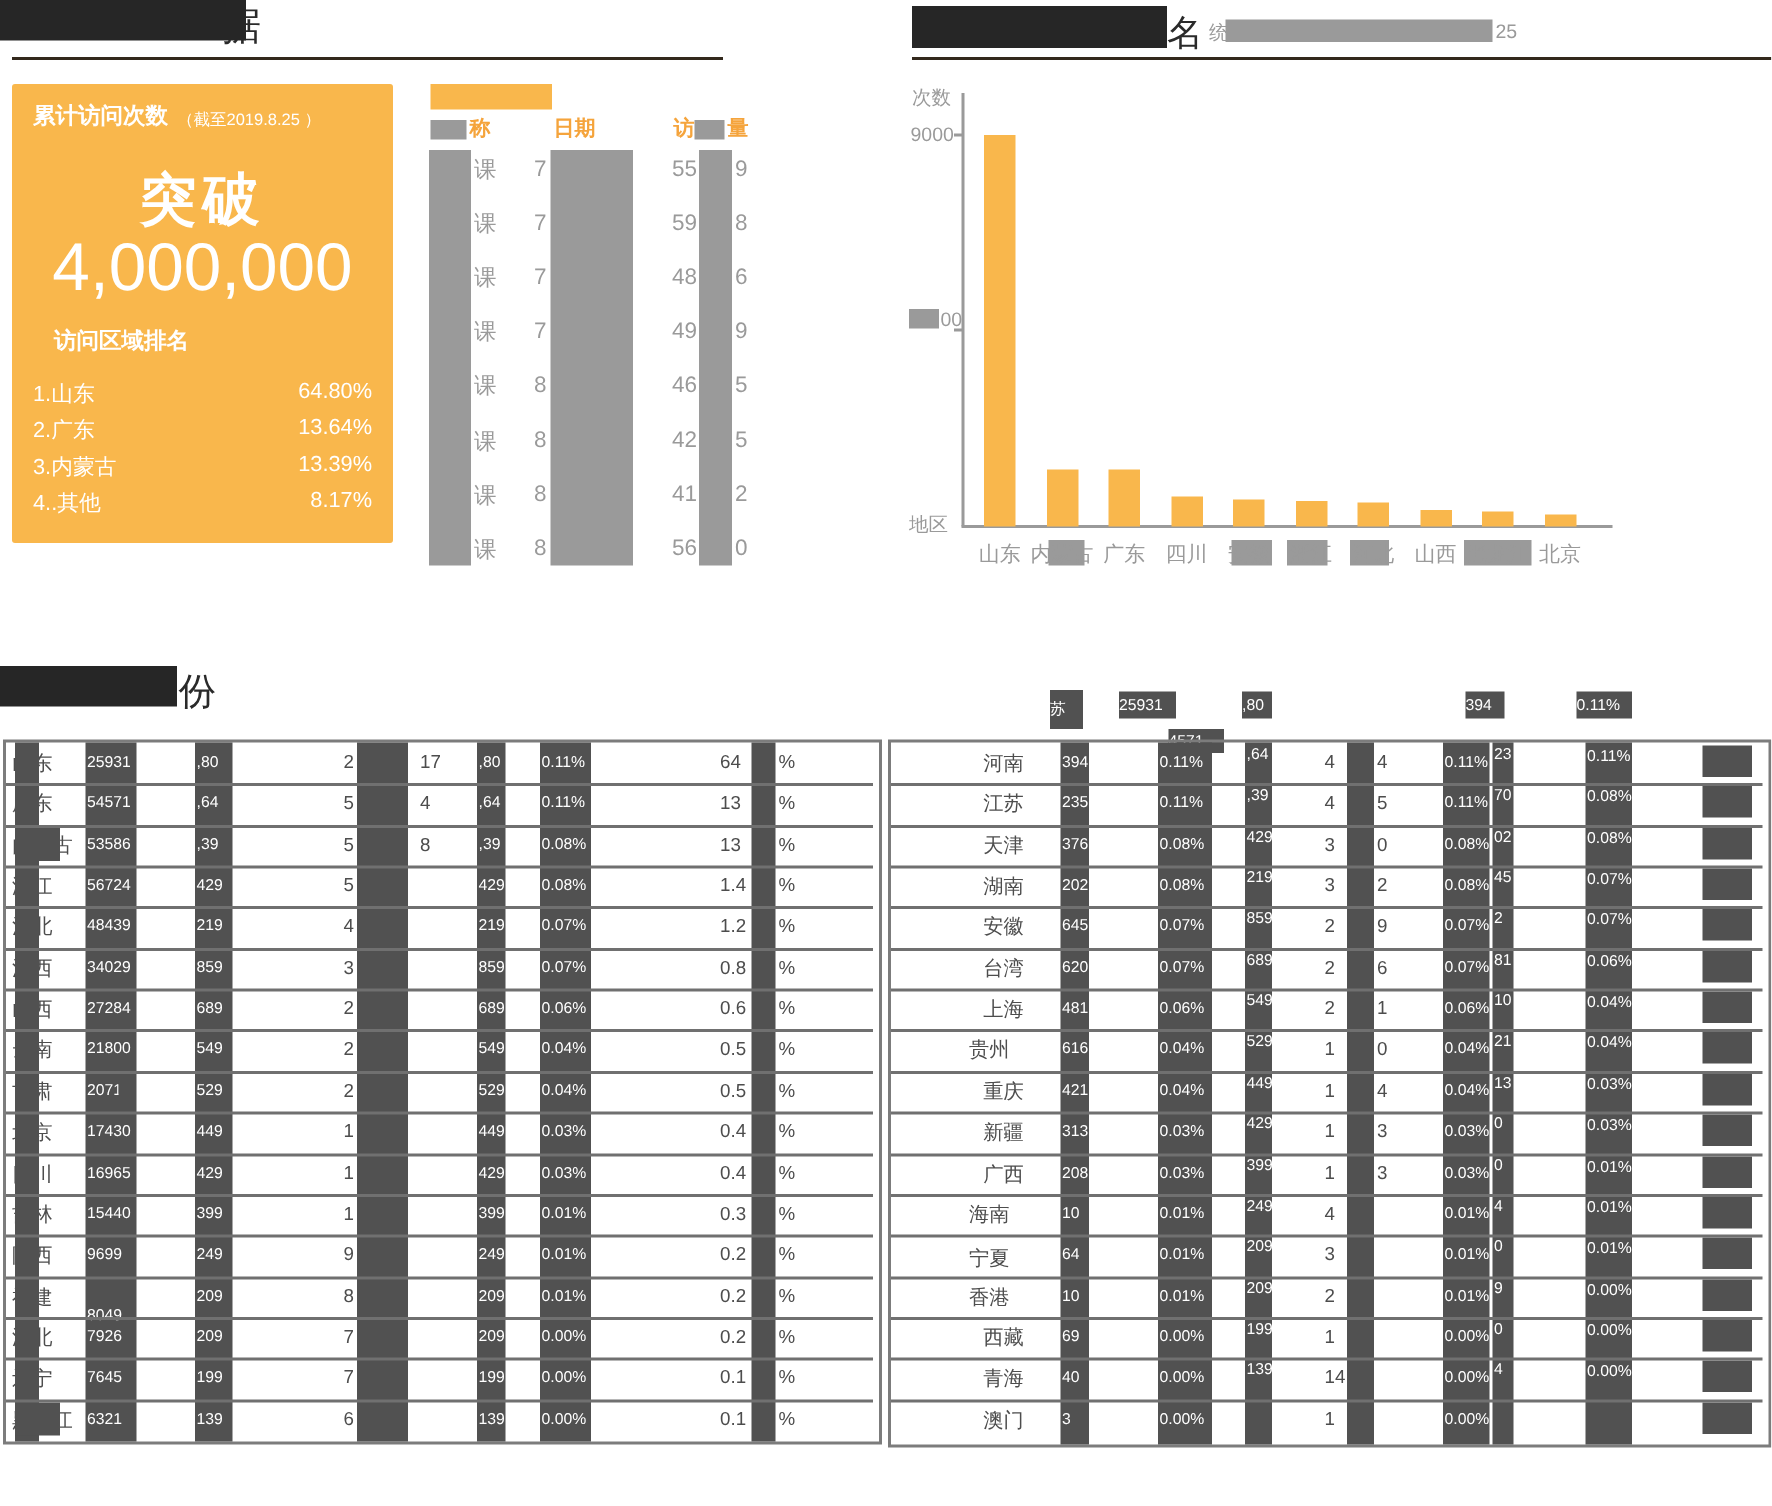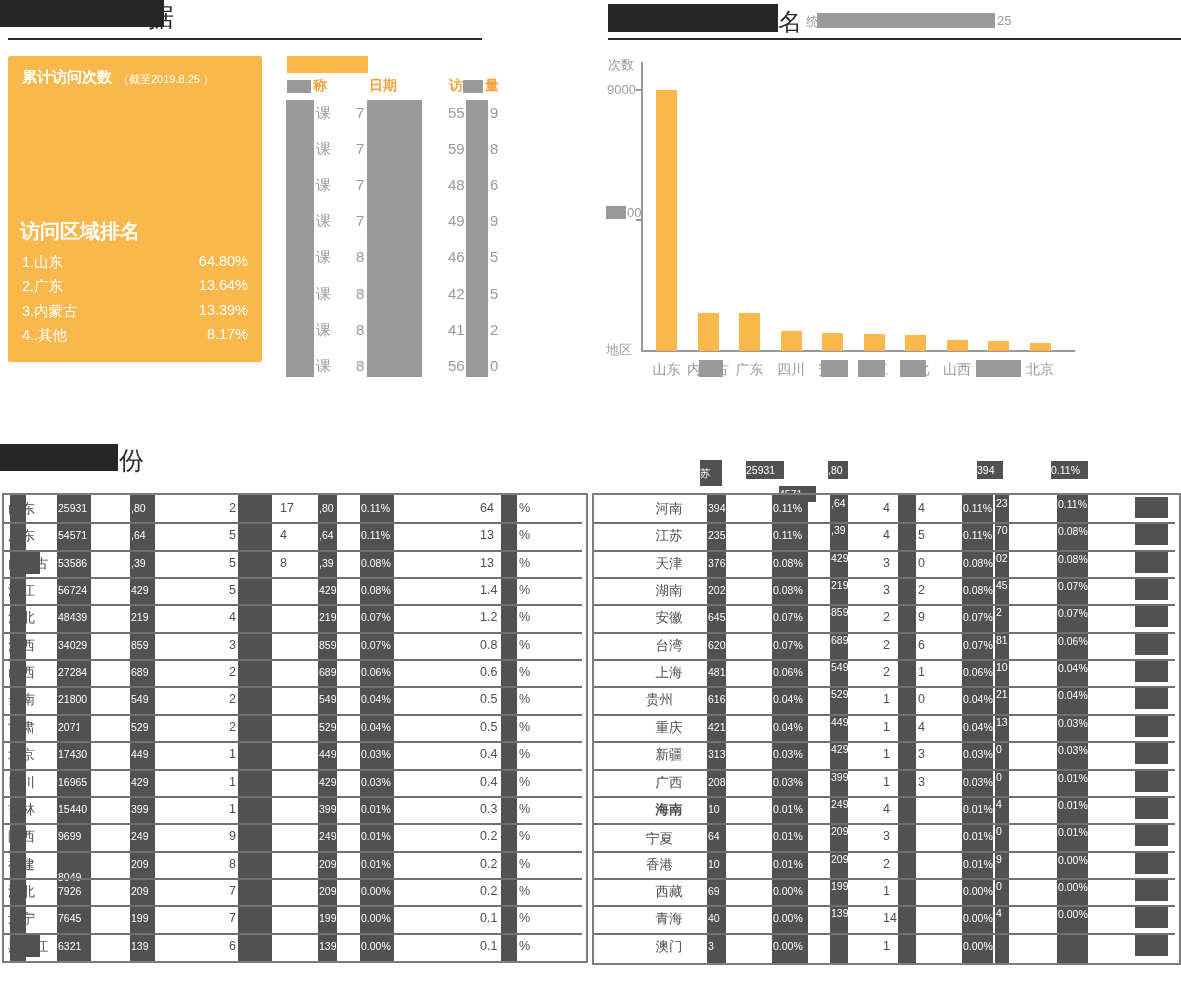--- a/index.html
+++ b/index.html
@@ -8,21 +8,21 @@
   .blackbox{position:absolute;background:#262626;z-index:3;}
   .frag{position:absolute;color:#2a2a2a;z-index:1;white-space:nowrap;}
   .hr{position:absolute;height:2px;background:#33291d;z-index:1;}
   .card{position:absolute;left:8px;top:56px;width:254px;height:306px;background:#F9B74C;
         color:#fff;border-radius:2px;z-index:2;}
   .card-title{position:absolute;left:14px;top:12px;font-size:15px;font-weight:bold;}
   .card-note{position:absolute;left:110px;top:16px;font-size:11px;}
   .card-line1{position:absolute;left:0;top:52px;width:254px;text-align:center;
               font-size:38px;font-weight:bold;letter-spacing:4px;}
   .card-line2{position:absolute;left:0;top:96px;width:254px;text-align:center;font-size:45px;}
-  .rank-title{position:absolute;left:12px;top:162px;font-size:20px;font-weight:bold;}
+  .rank-title{position:absolute;left:28px;top:162px;font-size:15px;font-weight:bold;}
   .rank-row{position:absolute;left:14px;width:226px;height:18px;font-size:14.5px;}
   .rank-row .v{position:absolute;right:0;top:0;}
   .gtxt{position:absolute;color:#9a9a9a;white-space:nowrap;z-index:2;}
   .gbar{position:absolute;background:#9a9a9a;z-index:1;}
   .otxt{position:absolute;color:#F5A43C;font-weight:bold;white-space:nowrap;z-index:2;}
   .obox{position:absolute;background:#F9B74C;z-index:2;}
   .bar{position:absolute;background:#F9B74C;z-index:2;}
   .axis{position:absolute;background:#9a9a9a;z-index:1;}
   .tbl{position:absolute;border:2px solid #7c7c7c;z-index:2;background:transparent;}
   .rowline{position:absolute;left:0;height:2px;background:#707070;z-index:4;}
@@ -38,20 +38,22 @@
 
 <div id="stage">
 
   <div class="frag" style="left:148px;top:0px;font-size:26px;">据</div>
   <div class="blackbox" style="left:0;top:0;width:164px;height:27px;"></div>
   <div class="hr" style="left:8px;top:38px;width:474px;"></div>
 
   <div class="card">
     <div class="card-title">累计访问次数</div>
     <div class="card-note">（截至2019.8.25 ）</div>
+    <div class="card-line1">突破</div>
+    <div class="card-line2">4,000,000</div>
     <div class="rank-title">访问区域排名</div>
     <div id="rank-rows">
         <div class="rank-row" style="top: 197px;">
           <div style="position: absolute; left: 0px; top: 0px;">1.山东</div>
           <div class="v" style="">64.80%</div>
         </div>
         <div class="rank-row" style="top: 221.3px;">
           <div style="position: absolute; left: 0px; top: 0px;">2.广东</div>
           <div class="v" style="">13.64%</div>
         </div>
@@ -458,21 +460,21 @@
       <div class="prov" style="left: 52px; top: 278.5px; width: 46px; text-align: center;">广西</div>
       <div class="wt" style="left: 114px; top: 280.5px; width: 18px;">208</div>
       <div class="wt" style="left: 179px; top: 280.5px; width: 34px;">0.03%</div>
       <div class="wt" style="left: 237px; top: 275.5px; width: 17px;">399</div>
       <div class="dk" style="left: 289px; top: 279.5px;">1</div>
       <div class="dk" style="left: 324px; top: 279.5px;">3</div>
       <div class="wt" style="left: 369px; top: 280.5px; width: 30px;">0.03%</div>
       <div class="wt" style="left: 402px; top: 275.5px; width: 13px;">0</div>
       <div class="wt" style="left: 464px; top: 276.5px; width: 30px;">0.01%</div>
       <div class="dbar" style="left: 541px; top: 275.5px; width: 33px; height: 21px;"></div>
-      <div class="prov" style="left: 52px; top: 305.85px; width: 46px; text-align: center; font-weight: bold;">海南</div>
+      <div class="prov" style="left: 52px; top: 305.85px; width: 46px; ">海南</div>
       <div class="wt" style="left: 114px; top: 307.85px; width: 18px;">10</div>
       <div class="wt" style="left: 179px; top: 307.85px; width: 34px;">0.01%</div>
       <div class="wt" style="left: 237px; top: 302.85px; width: 17px;">249</div>
       <div class="dk" style="left: 289px; top: 306.85px;">4</div>
       <div class="dk" style="left: 324px; top: 306.85px;"></div>
       <div class="wt" style="left: 369px; top: 307.85px; width: 30px;">0.01%</div>
       <div class="wt" style="left: 402px; top: 302.85px; width: 13px;">4</div>
       <div class="wt" style="left: 464px; top: 303.85px; width: 30px;">0.01%</div>
       <div class="dbar" style="left: 541px; top: 302.85px; width: 33px; height: 21px;"></div>
       <div class="prov" style="left: 52px; top: 335px; width: 46px; text-align: left;">宁夏</div>

